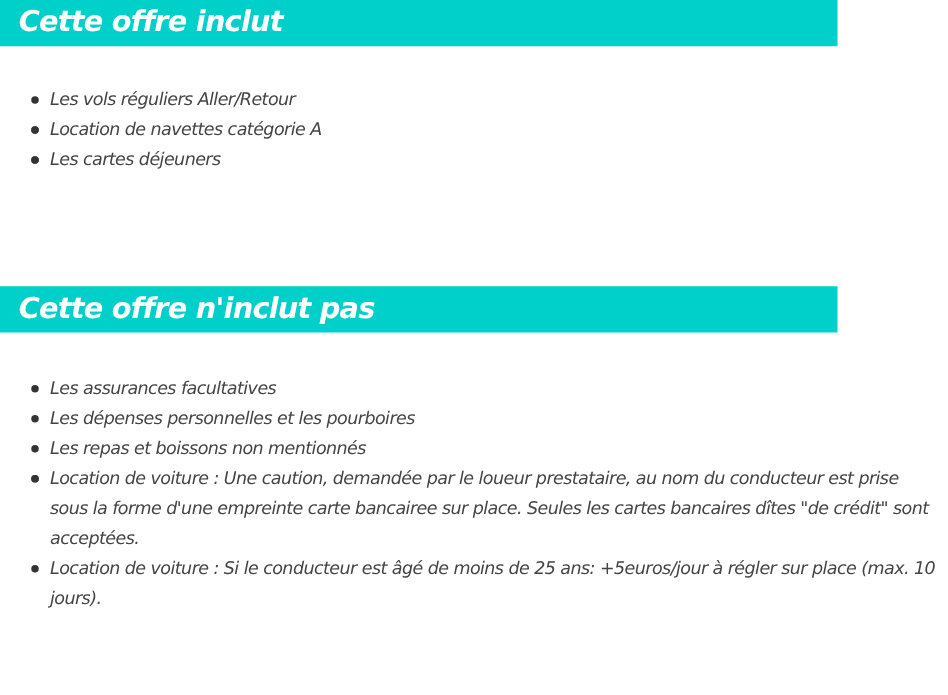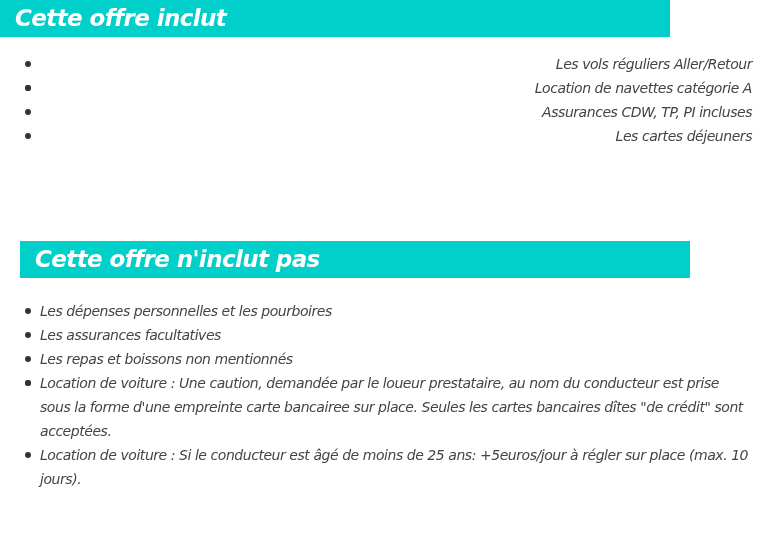--- a/index.html
+++ b/index.html
@@ -3,42 +3,42 @@
 <meta charset="utf-8">
 <style>
   html, body { margin:0; padding:0; background:#ffffff; }
   body { width:758px; height:556px; overflow:hidden; position:relative; font-family:"DejaVu Sans", sans-serif; }
   .bar { position:absolute; left:0; width:670px; height:37px; background:#00d0c9; box-sizing:border-box; padding-left:15px; }
   .bar h2 { margin:0; color:#ffffff; font-style:italic; font-weight:bold; font-size:23px; line-height:37px; letter-spacing:-0.6px; font-family:"DejaVu Sans", sans-serif; }
   ul { position:absolute; left:0; margin:0; padding:0; list-style:none; width:758px; }
   li { position:relative; padding-left:40px; padding-right:6px; font-style:italic; font-size:14px; line-height:24px; color:#444444; letter-spacing:-0.45px; font-family:"DejaVu Sans", sans-serif; }
   li .bullet { position:absolute; left:25px; top:9px; width:6px; height:6px; border-radius:50%; background:#333333; }
   #bar1 { top:0; }
-  #list1 { top:52px;text-align:right; }
-  #bar2 { top:241px;margin-left:20px; }
+  #list1 { top:68px; }
+  #bar2 { top:229px; }
   #list2 { top:299px; }
 </style>
 </head>
 <body>
 
 <div class="bar" id="bar1">
   <h2>Cette offre inclut</h2>
 </div>
 <ul id="list1">
   <li><span class="bullet"></span><span>Les vols réguliers Aller/Retour</span></li>
   <li><span class="bullet"></span></li>
   <li><span class="bullet"></span><span>Location de navettes catégorie A</span></li>
-  <li><span class="bullet"></span><span>Assurances CDW, TP, PI incluses</span></li>
+  <li><span class="bullet"></span></li>
   <li><span class="bullet"></span><span>Les cartes déjeuners</span></li>
 </ul>
 
 <div class="bar" id="bar2">
   <h2>Cette offre n'inclut pas</h2>
 </div>
 <ul id="list2">
+  <li><span class="bullet"></span><span>Les assurances facultatives</span></li>
   <li><span class="bullet"></span><span>Les dépenses personnelles et les pourboires</span></li>
-  <li><span class="bullet"></span><span>Les assurances facultatives</span></li>
   <li><span class="bullet"></span><span>Les repas et boissons non mentionnés</span></li>
   <li><span class="bullet"></span></li>
   <li><span class="bullet"></span><span>Location de voiture : Une caution, demandée par le loueur prestataire, au nom du conducteur est prise sous la forme d'une empreinte carte bancairee sur place. Seules les cartes bancaires dîtes "de crédit" sont acceptées.</span></li>
   <li><span class="bullet"></span><span>Location de voiture : Si le conducteur est âgé de moins de 25 ans: +5euros/jour à régler sur place (max. 10 jours).</span></li>
 
 </ul>
 
 </body></html>

